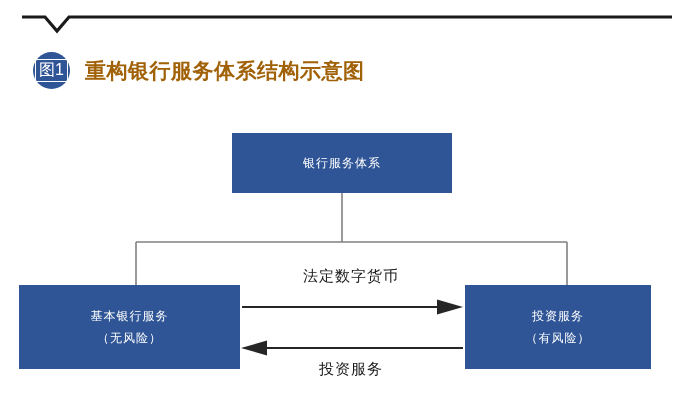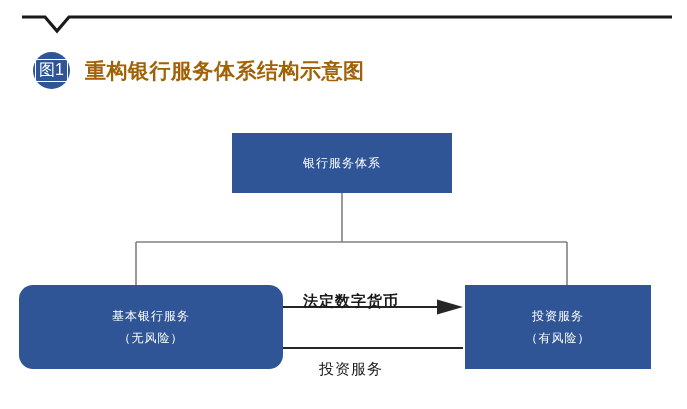--- a/index.html
+++ b/index.html
@@ -94,23 +94,22 @@
   }
   #node-root {
     left: 232px;
     top: 133px;
     width: 220px;
     height: 60px;
   }
   #node-basic {
     left: 19px;
     top: 285px;
-    width: 264px;
+    width: 221px;
     height: 84px;
-    border-radius: 14px;
   }
   #node-invest {
     left: 465px;
     top: 285px;
     width: 186px;
     height: 84px;
   }
   .node-line { display: block; }
 
   
@@ -128,23 +127,22 @@
     position: absolute;
     font-size: 15px;
     line-height: 20px;
     color: #1a1a1a;
     letter-spacing: 1px;
     white-space: nowrap;
     text-align: center;
   }
   #label-cbdc {
     left: 263px;
-    top: 291px;
+    top: 266px;
     width: 176px;
-    font-weight: bold;
   }
   #label-deposit {
     left: 263px;
     top: 359px;
     width: 176px;
   }
 </style>
 </head>
 <body>
 

